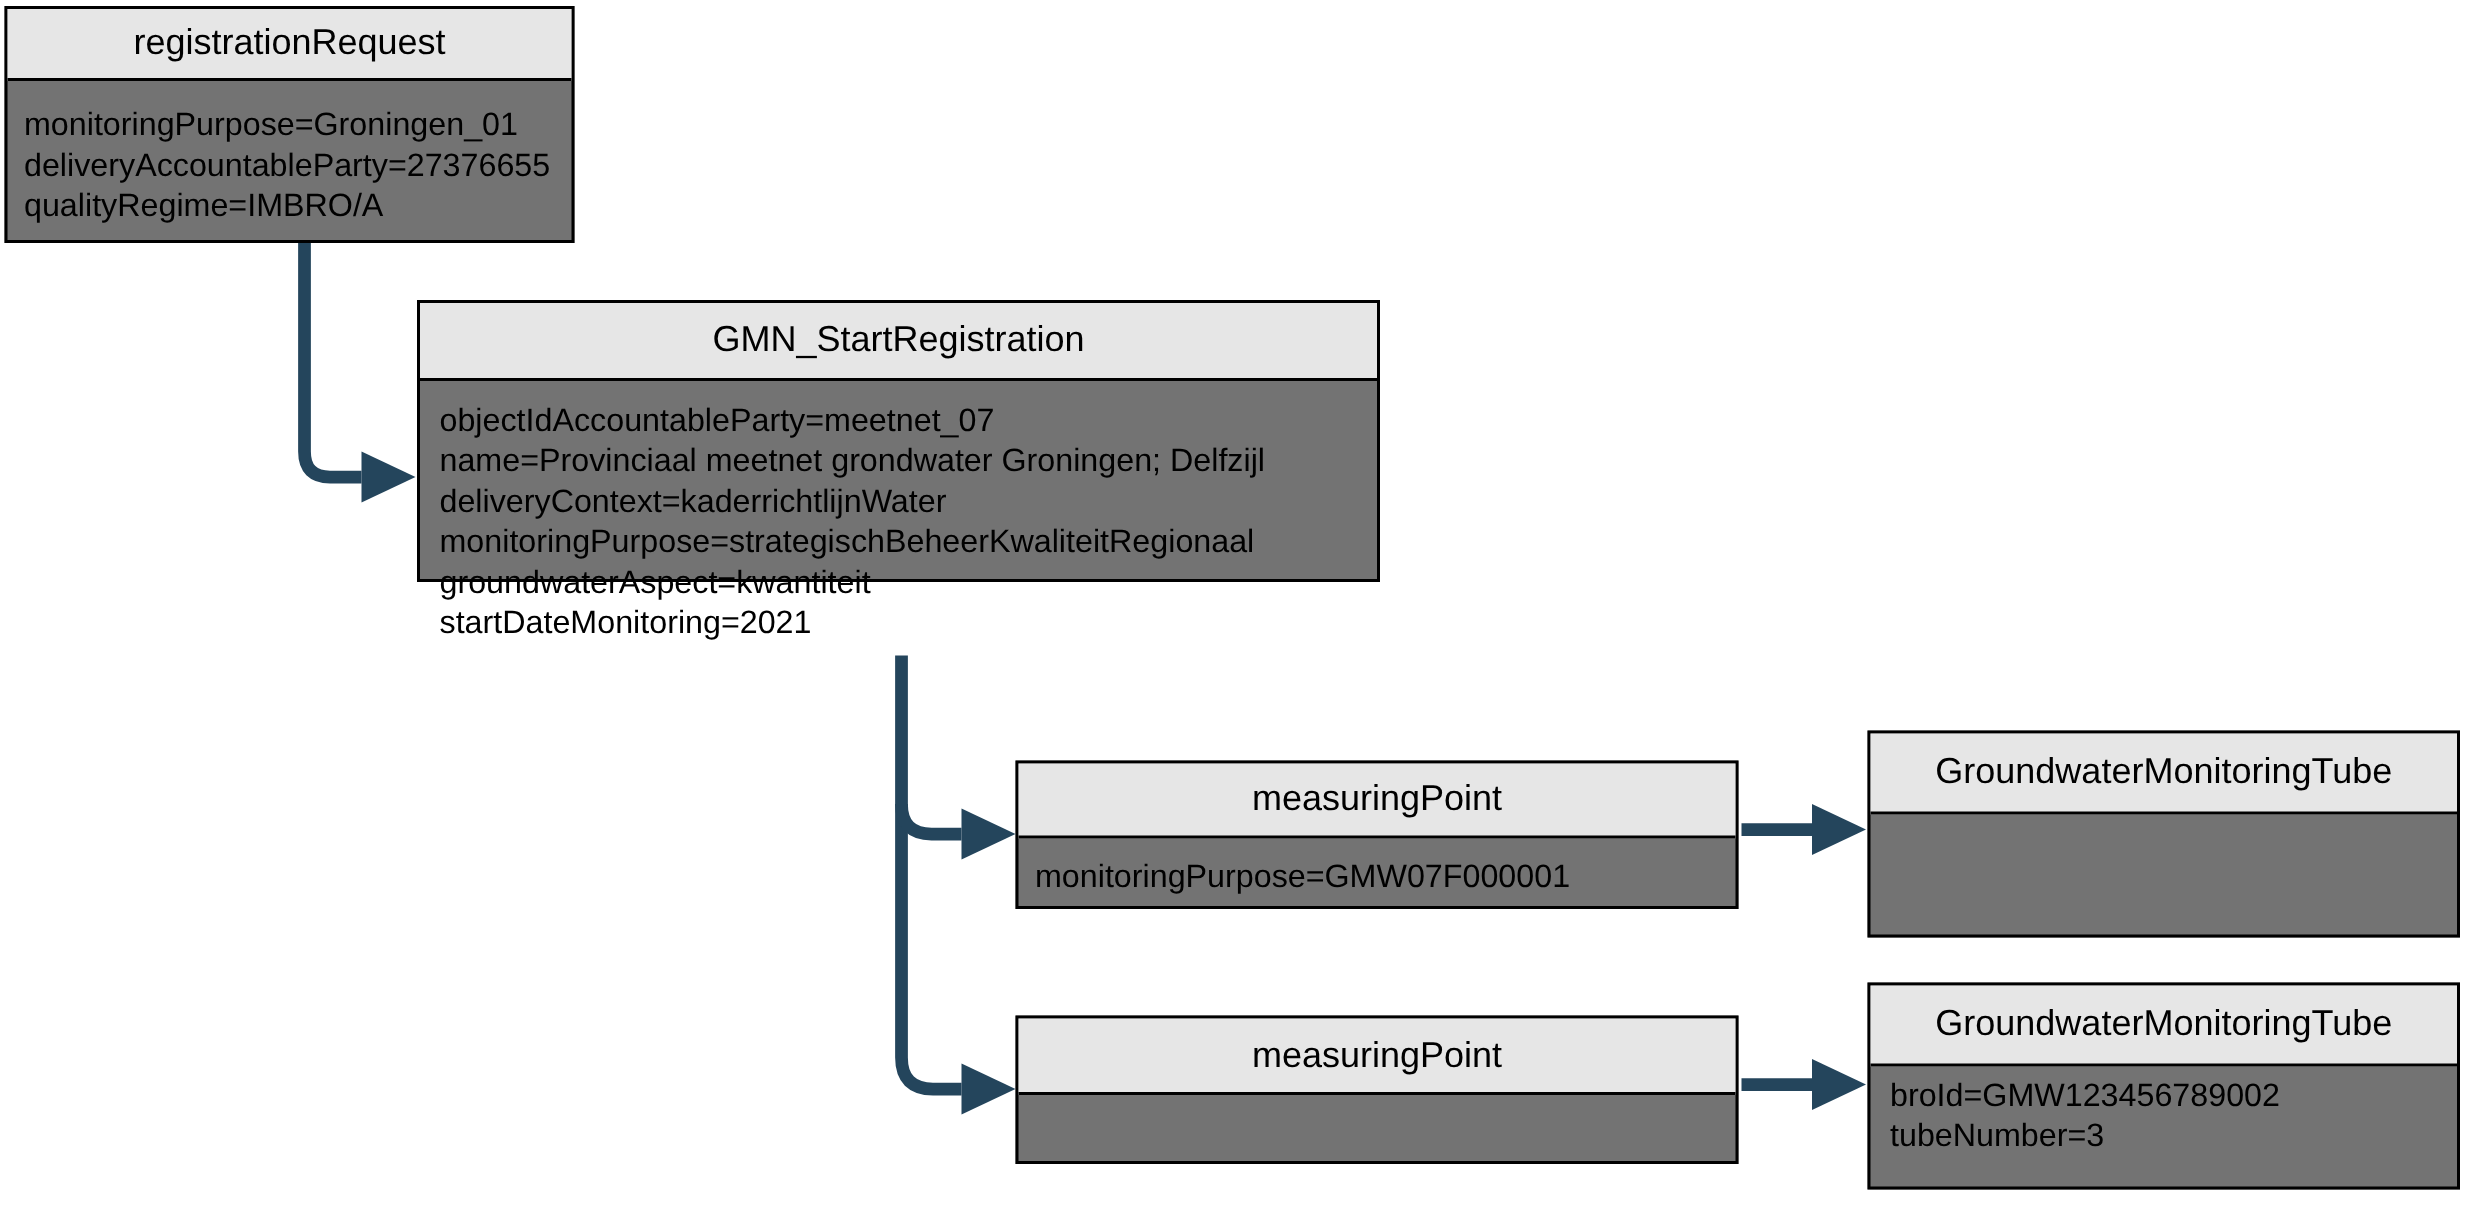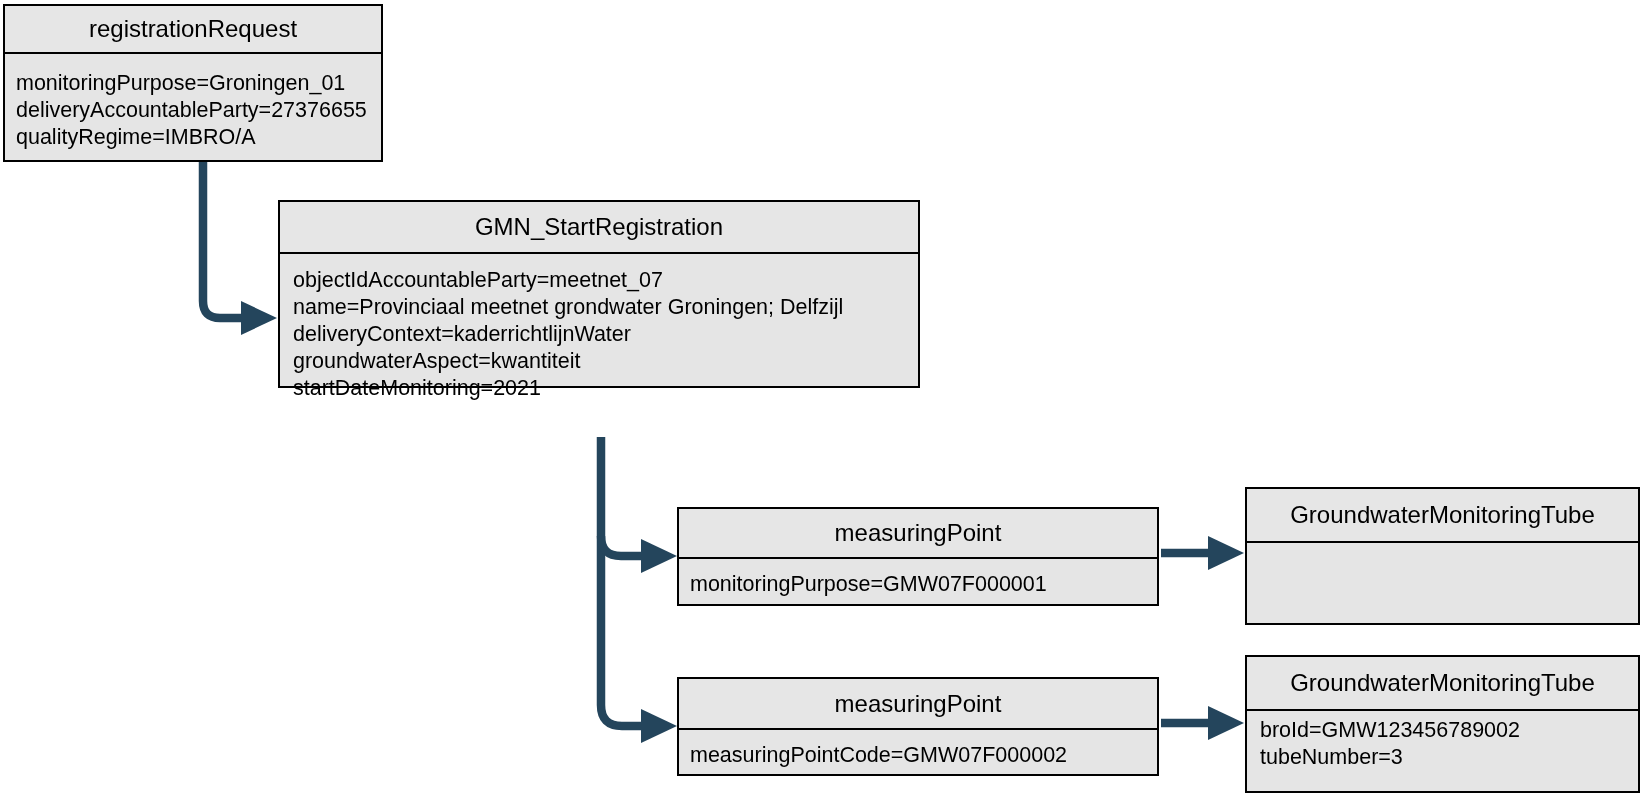--- a/index.html
+++ b/index.html
@@ -19,21 +19,21 @@
     overflow:hidden;
   }
   .edges-layer{
     position:absolute;left:0;top:0;width:1646px;height:806px;
     pointer-events:none;
   }
   .edges-layer path{stroke:var(--arrow-color);stroke-width:8.5;fill:none;stroke-linecap:butt;stroke-linejoin:round;}
   .edges-layer polygon{fill:var(--arrow-color);stroke:none;}
   .node{
     position:absolute;
-    background:#e5e5e5;
+    background:#737373;
     border:2px solid var(--node-border);
   }
   .node-header{
     display:flex;align-items:center;justify-content:center;
     background:var(--node-header-bg);
     border-bottom:2px solid var(--node-border);
     font-size:24px;
     white-space:nowrap;
     overflow:hidden;
   }
@@ -103,41 +103,39 @@
       <div class="attr-line">qualityRegime=IMBRO/A</div>
     </div>
   </div>
 
   <div class="node n-gmn">
     <div class="node-header">GMN_StartRegistration</div>
     <div class="node-body">
       <div class="attr-line">objectIdAccountableParty=meetnet_07</div>
       <div class="attr-line">name=Provinciaal meetnet grondwater Groningen; Delfzijl</div>
       <div class="attr-line">deliveryContext=kaderrichtlijnWater</div>
+      <div class="attr-line">monitoringPurpose=strategischBeheerKwaliteitRegionaal</div>
       <div class="attr-line">groundwaterAspect=kwantiteit</div>
       <div class="attr-line">startDateMonitoring=2021</div>
     </div>
   </div>
 
   <div class="node n-mp1">
     <div class="node-header">measuringPoint</div>
     <div class="node-body">
       <div class="attr-line">monitoringPurpose=GMW07F000001</div>
     </div>
   </div>
 
   <div class="node n-tube1">
     <div class="node-header">GroundwaterMonitoringTube</div>
   </div>
 
   <div class="node n-mp2">
     <div class="node-header">measuringPoint</div>
-    <div class="node-body">
-      <div class="attr-line">measuringPointCode=GMW07F000002</div>
-    </div>
   </div>
 
   <div class="node n-tube2">
     <div class="node-header">GroundwaterMonitoringTube</div>
     <div class="node-body">
       <div class="attr-line">broId=GMW123456789002</div>
       <div class="attr-line">tubeNumber=3</div>
     </div>
   </div>
 

